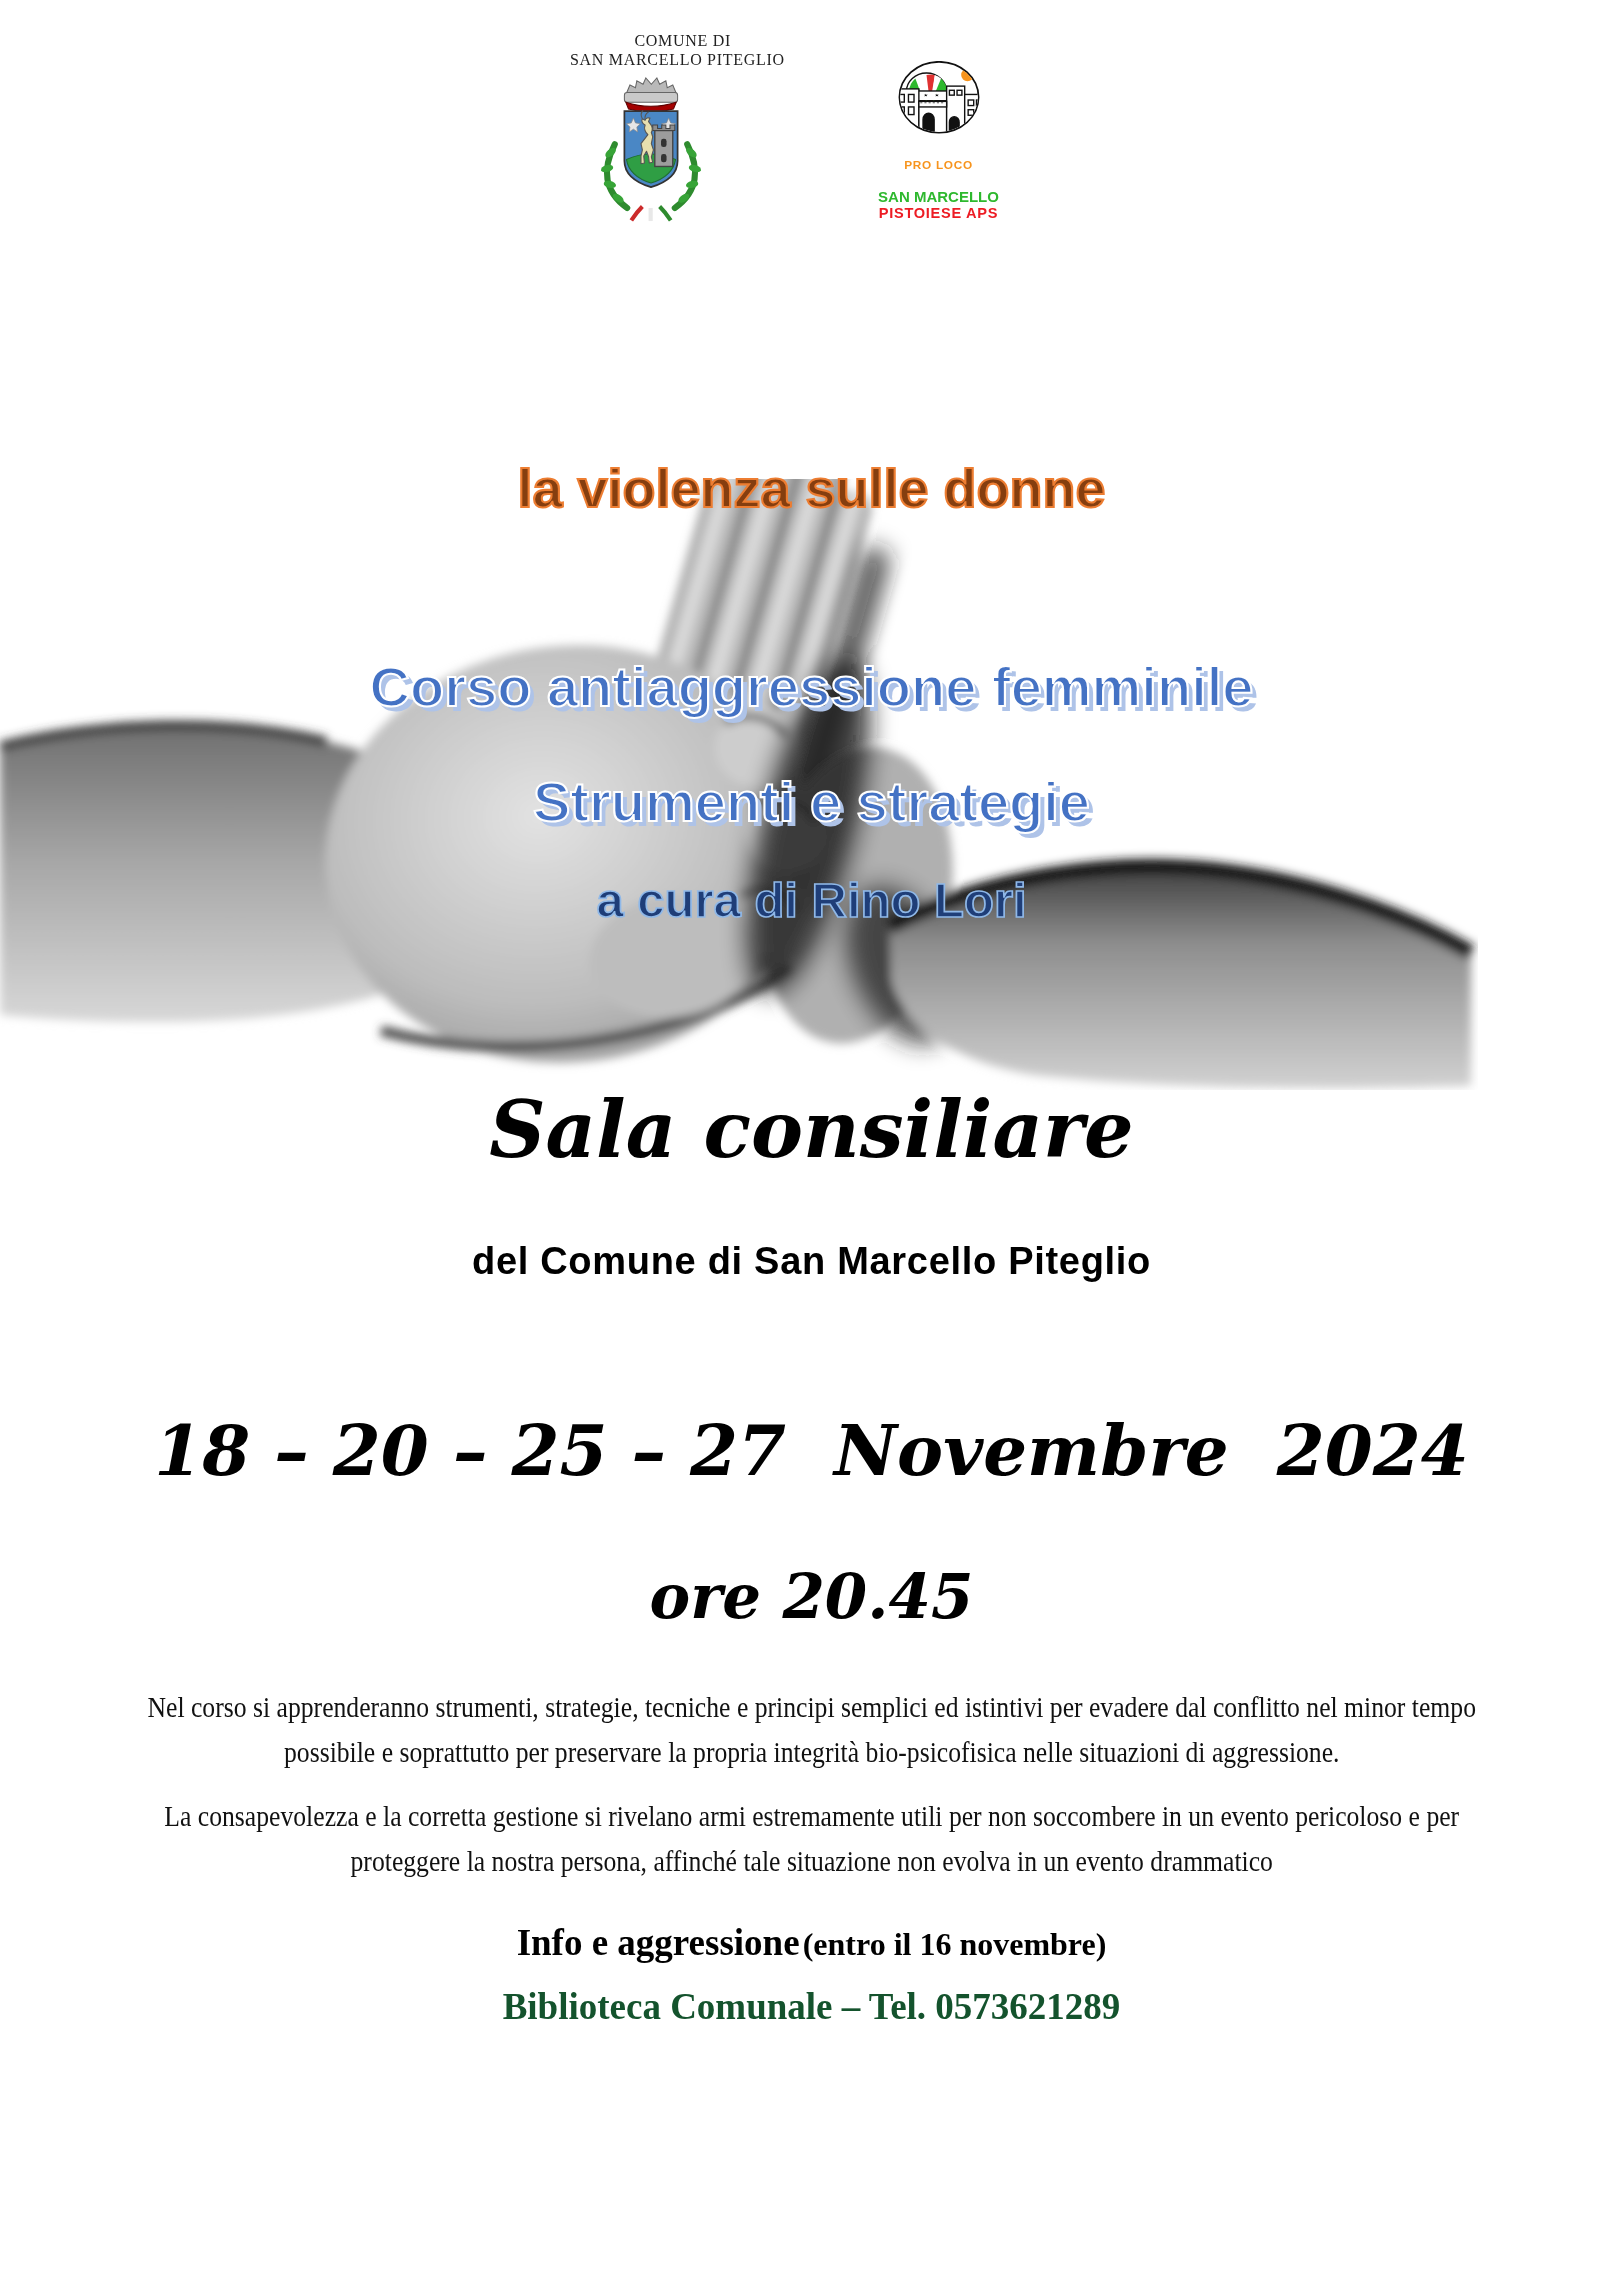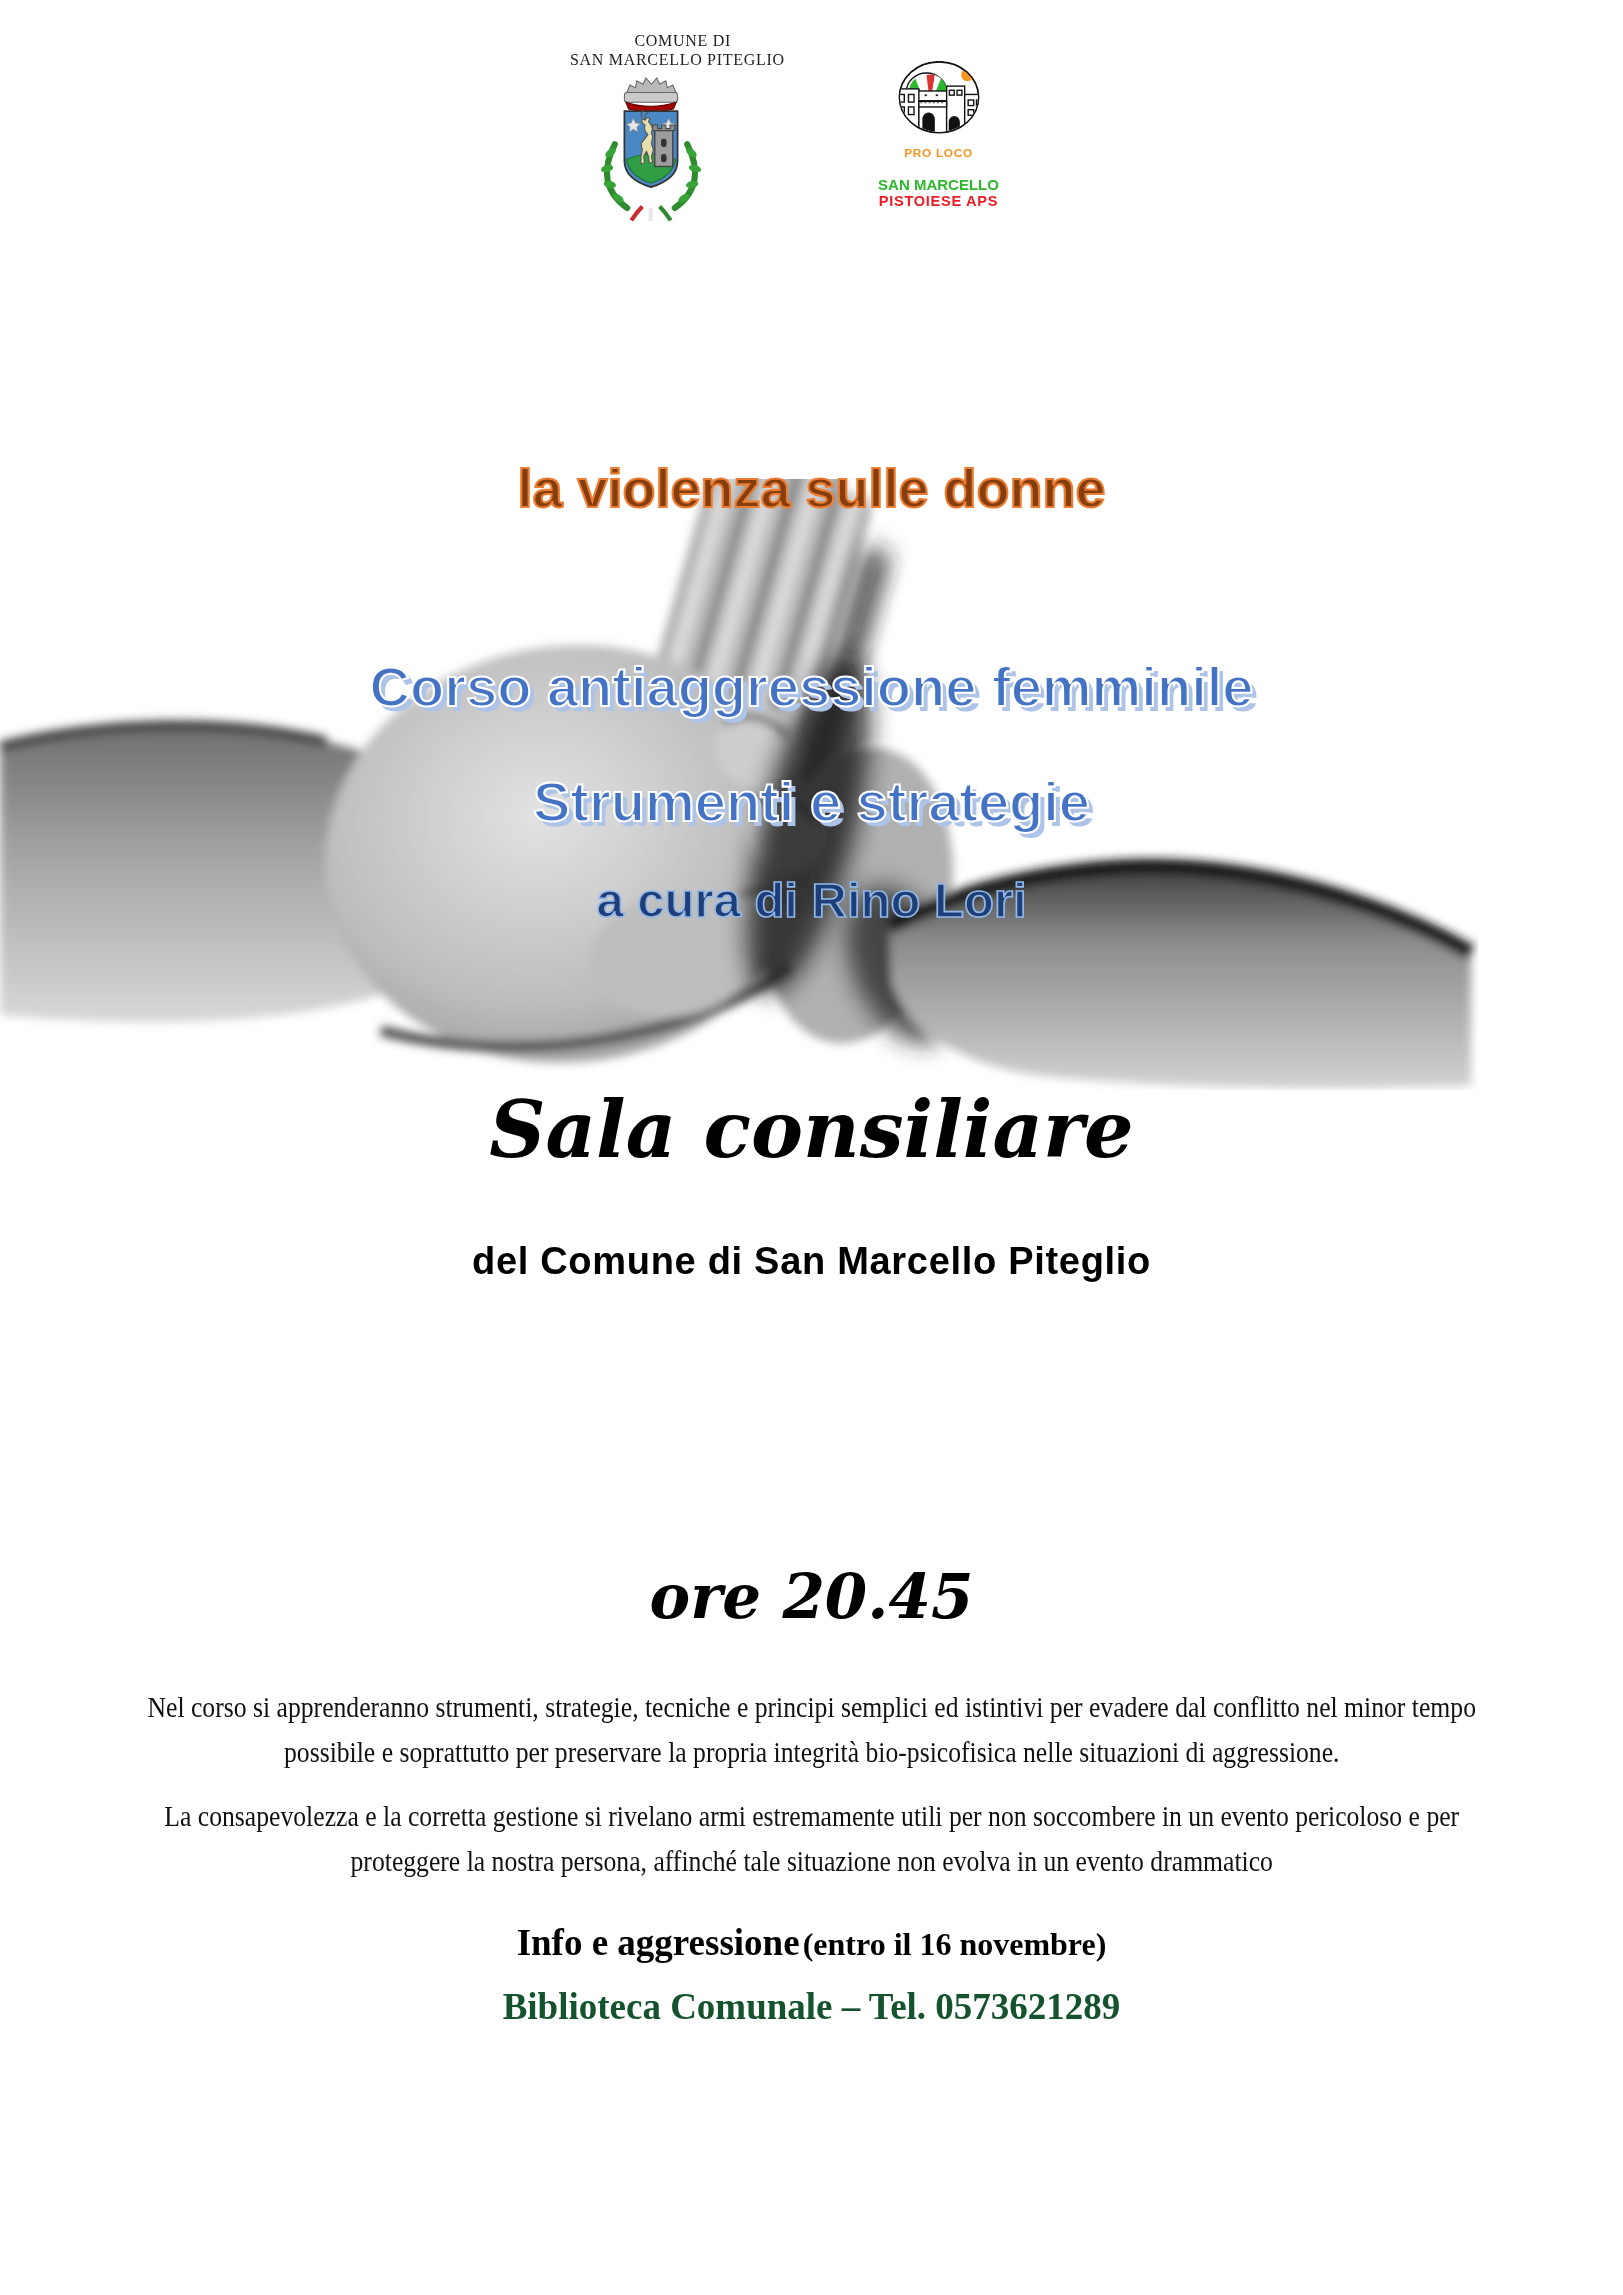--- a/index.html
+++ b/index.html
@@ -30,21 +30,21 @@
     letter-spacing:0.7px;font-variant:small-caps;
     white-space:nowrap;
   }
   .comune-name .nm2{font-size:16px;}
   .coa{display:block;margin:5.6px auto 0 auto;}
   .proloco-logo{
     position:absolute;left:862px;top:61px;width:153px;
     text-align:center;
   }
   .proloco-logo .pl-line1{
-    font-size:11.8px;font-weight:bold;color:#F7941D;letter-spacing:0.7px;margin-top:7px;
+    font-size:11.8px;font-weight:bold;color:#F7941D;letter-spacing:0.7px;margin-top:19px;
   }
   .proloco-logo .pl-line2{
     font-size:15px;font-weight:bold;color:#2EB82E;letter-spacing:0px;white-space:nowrap;margin-top:16px;
   }
   .proloco-logo .pl-line3{
     font-size:14.6px;font-weight:bold;color:#ED1C24;letter-spacing:0.7px;margin-top:0px;
   }
   
   .photo{position:absolute;left:0;top:479px;z-index:1;}
   
@@ -293,20 +293,21 @@
 
   <div class="ctr event-title t2">la violenza sulle donne</div>
 
   <div class="ctr course-line c1">Corso antiaggressione femminile</div>
   <div class="ctr course-line c2">Strumenti e strategie</div>
   <div class="ctr course-line c3">a cura di Rino Lori</div>
 
   <div class="ctr script venue-name">Sala consiliare</div>
   <div class="ctr venue-detail">del Comune di San Marcello Piteglio</div>
 
+  <div class="ctr script event-dates">18 – 20 – 25 – 27  Novembre  2024</div>
   <div class="ctr script event-time">ore 20.45</div>
 
   <div class="desc">
     <p>Nel corso si apprenderanno strumenti, strategie, tecniche e principi semplici ed istintivi per evadere dal conflitto nel minor tempo possibile e soprattutto per preservare la propria integrità bio-psicofisica nelle situazioni di aggressione.</p>
     <p>La consapevolezza e la corretta gestione si rivelano armi estremamente utili per non soccombere in un evento pericoloso e per proteggere la nostra persona, affinché tale situazione non evolva in un evento drammatico</p>
   </div>
 
   <div class="ctr contact-info">
     <span class="info-label">Info e aggressione</span>
     <span class="info-note">(entro il 16 novembre)</span>

